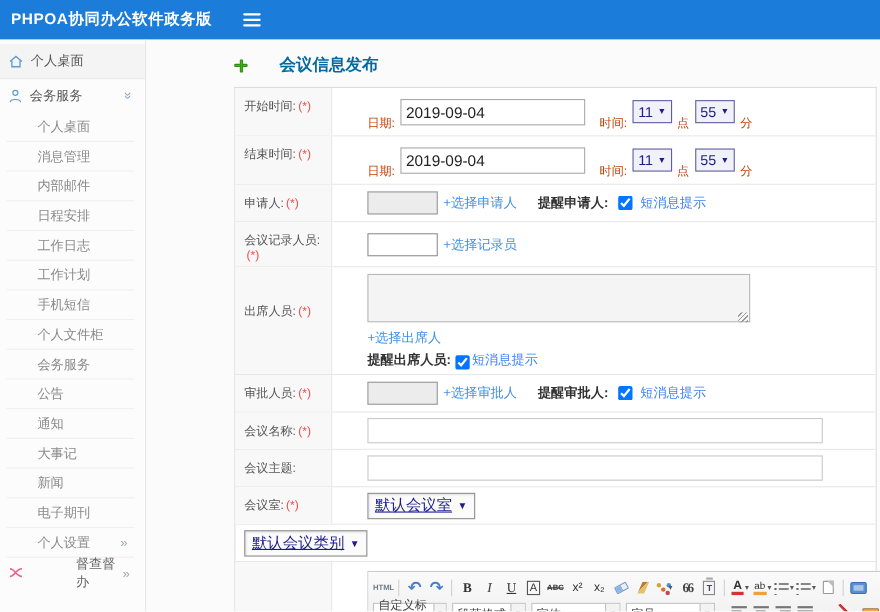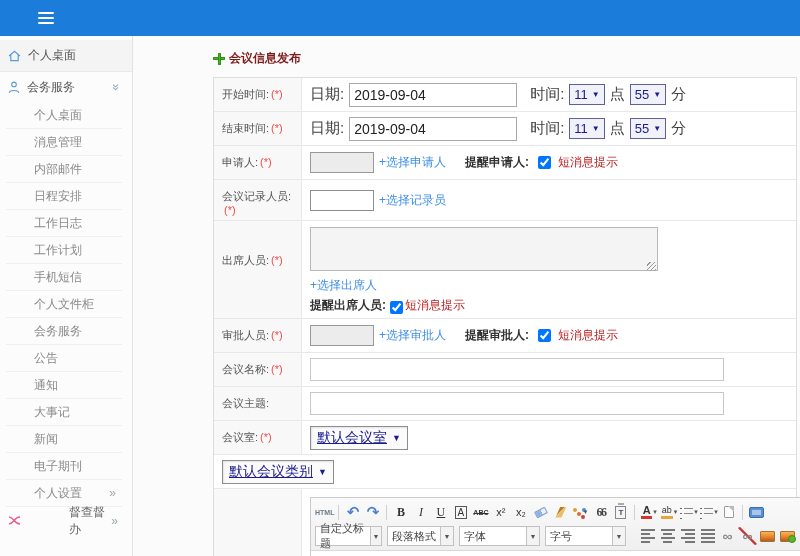--- a/index.html
+++ b/index.html
@@ -28,39 +28,39 @@
   .side-sub li.with-arrow { display:flex; align-items:center; padding-right:2px; }
   .side-sub li.with-arrow span:first-child { flex:1; }
   .side-bottom { height:27px; display:flex; align-items:center; gap:6px; padding:0 10px 0 8px; color:#666; font-size:12px; cursor:pointer; }
   .side-bottom span.lbl { flex:1;margin-left:42px; }
 
   
   .page-title { display:flex; align-items:center; gap:4px; margin:14px 0 10px 80px; }
   .plus-icon { position:relative; width:12px; height:12px; display:inline-block; }
   .plus-icon::before { content:""; position:absolute; left:0; top:4.5px; width:12px; height:3px; background:#4db329; border-radius:1px; box-shadow:0 0 0 1px #2f8f12 inset; }
   .plus-icon::after { content:""; position:absolute; left:4.5px; top:0; width:3px; height:12px; background:#4db329; border-radius:1px; box-shadow:0 0 0 1px #2f8f12 inset; }
-  .page-title b { font-size:12px; color:#7f1d1d; }
+  .page-title b { font-size:15px; color:#0369a1;margin-left:25px; }
 
   
   .ftable { margin-left:80px; width:584px; background:#fff; border:1px solid #ddd; border-bottom:none; }
-  .frow { display:flex; border-bottom:1px solid #e8e8e8; min-height:34px; align-items:stretch; }
+  .frow { display:flex; border-bottom:1px solid #e8e8e8; min-height:34px; align-items:stretch;gap:24px; }
   .frow:last-child { border-bottom:none; }
   .flabel { width:88px; background:#f8f8f8; border-right:1px solid #e8e8e8; padding:9px 4px 4px 8px; font-size:11px; color:#555; flex-shrink:0; }
   .flabel .req { color:#f34b4b; margin-left:2px; font-size:11px; }
   .fvalue { flex:1; padding:4px 8px; display:flex; align-items:center; gap:5px; flex-wrap:wrap; }
   .fvalue.col { flex-direction:column; align-items:flex-start; gap:3px; justify-content:center; }
-  .lab { color:#404040; font-size:15px; }
+  .lab { color:#c2410c; font-size:11px;margin-top:20px; }
   .date-input { width:168px; height:24px; border:1px solid #a9a9a9; font-size:14px; padding:0 4px; font-family:inherit; color:#222; }
   .tsel { display:inline-flex; align-items:center; gap:4px; height:21px; border:1px solid #5f5f9e; background:#f1f1f9; color:#1c1c8f; font-size:13px; padding:0 4px; cursor:pointer; }
   .tsel .arr { font-size:8px; color:#1c1c8f; }
   .sinput { width:64px; height:21px; border:1px solid #999; background:#ececec; font-family:inherit; padding:0 3px; }
   .sinput.white { background:#fff; border:1px solid #8f8f8f; }
   .link { color:#3f8fe5; font-size:12px; text-decoration:none; cursor:pointer; }
   .remind { font-weight:bold; color:#333; font-size:12px; margin-left:14px; }
-  .sms { color:#b91c1c; font-size:12px; }
+  .sms { color:#3b82f6; font-size:12px; }
   input[type=checkbox] { width:13px; height:13px; margin:0 2px 0 4px; }
   .big-ta { width:348px; height:44px; background:#f4f4f4; border:1px solid #b8b8b8; resize:none; position:relative; font-family:inherit; }
   .ta-wrap { position:relative; display:inline-block; margin-top:2px; }
   .ta-grip { position:absolute; right:2px; bottom:3px; width:9px; height:9px; background:repeating-linear-gradient(135deg,transparent 0 2px,#999 2px 3px); pointer-events:none; }
   .winput { width:414px; height:23px; border:1px solid #c8c8c8; font-family:inherit; padding:0 4px; }
   .bigsel { display:inline-flex; align-items:center; gap:5px; border:1px solid #8e8e8e; background:#fbfbfb; box-shadow:inset 1px 1px 2px #e2e2e2; padding:2px 6px; cursor:pointer; }
   .bigsel .txt { font-size:14px; font-weight:normal; color:#1c1c8f; text-decoration:underline; }
   .bigsel .arr { font-size:9px; color:#1c1c8f; }
 
   
@@ -107,20 +107,21 @@
   .i-link { color:#888; font-size:14px; font-weight:bold; }
   .i-unlink { color:#888; font-size:14px; font-weight:bold; background:linear-gradient(45deg,transparent 44%,#c33 47%,#c33 53%,transparent 56%); }
   .sh-img { width:15px; height:11px; background:linear-gradient(180deg,#f7b64f 0%,#e8832a 55%,#b55a1e 100%); border:1px solid #a07040; border-radius:1px; position:relative; display:inline-block; }
   .sh-img.plus::after { content:""; position:absolute; right:-2px; bottom:-2px; width:6px; height:6px; border-radius:50%; background:#59b52a; border:1px solid #3d8f17; }
   .ed-content { height:28px; background:#fff; }
 </style>
 </head>
 <body>
 
 <div class="topbar">
+  <span class="brand">PHPOA协同办公软件政务版</span>
   <span class="hamburger">
       <i></i>
       <i></i>
       <i></i>
     </span>
 </div>
 
 <div class="layout">
 
   <div class="sidebar">

